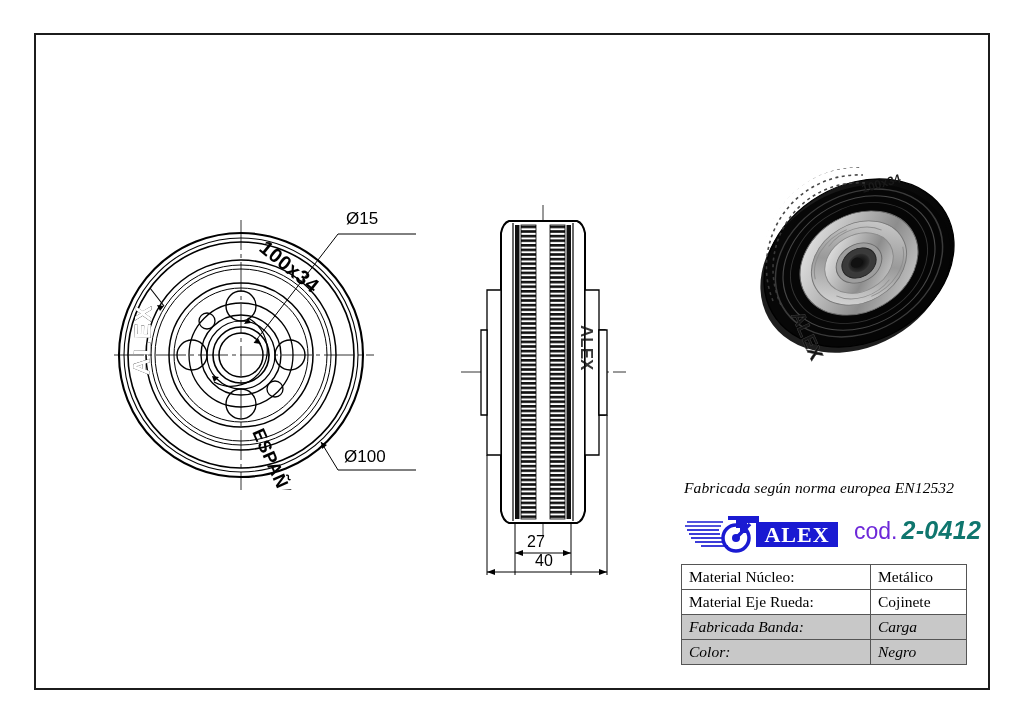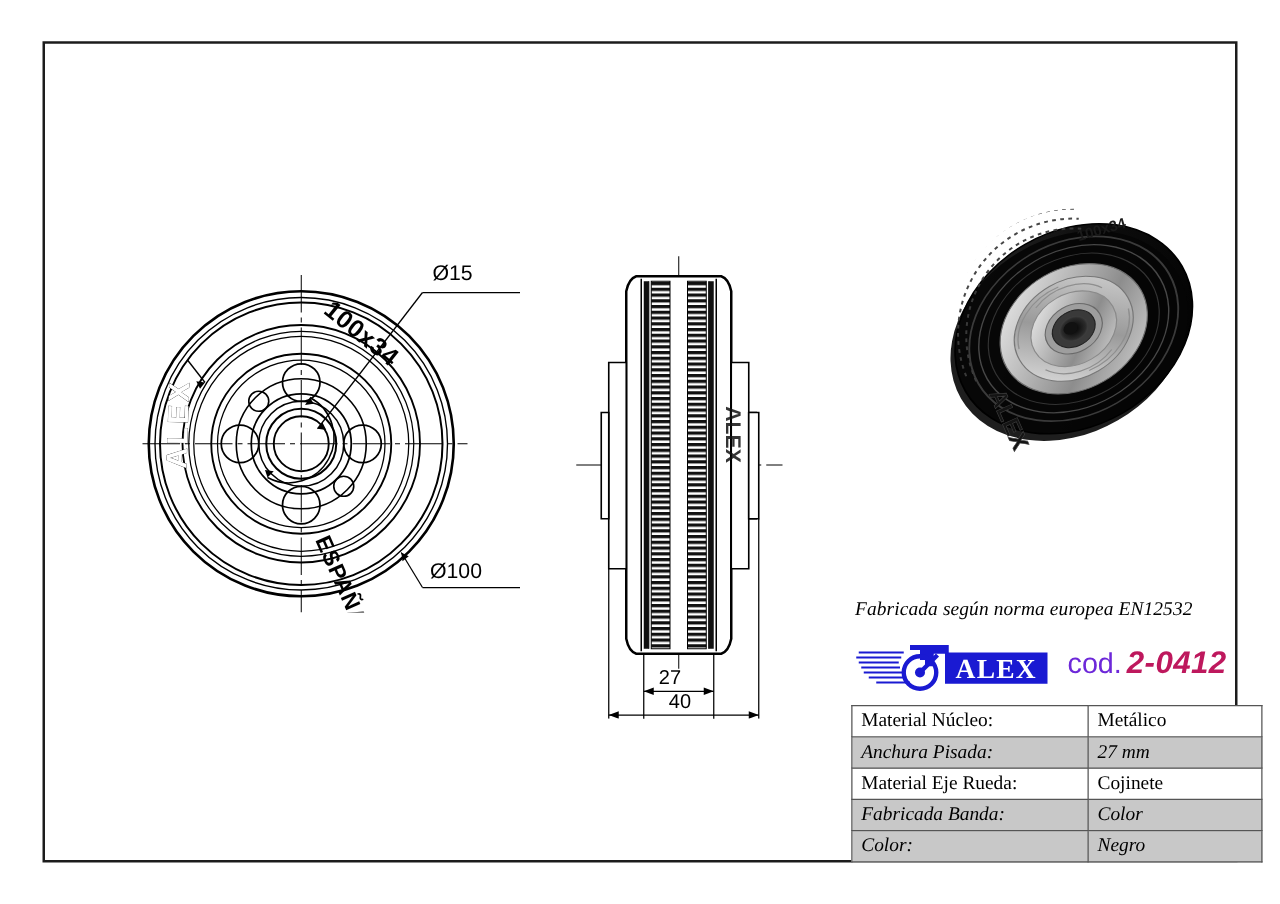--- a/index.html
+++ b/index.html
@@ -9,23 +9,23 @@
          border:2px solid #1c1c1c;background:#fff;box-sizing:border-box;}
   .svgwrap{position:absolute;left:0;top:0;}
   #norma{position:absolute;left:648px;top:444px;width:330px;
          font-family:"Liberation Serif",serif;font-style:italic;font-size:15.5px;
          color:#000;white-space:nowrap;letter-spacing:.1px;}
   #logoblock{position:absolute;left:648px;top:476px;width:330px;height:44px;}
   #logoimg{position:absolute;left:0;top:0;width:155px;height:42px;}
   #codwrap{position:absolute;left:170px;top:5px;white-space:nowrap;
            font-family:"Liberation Sans",sans-serif;}
   #codlabel{font-size:23px;color:#6d28d9;font-weight:400;}
-  #codval{font-size:25px;color:#be185d;font-weight:bold;font-style:italic;
+  #codval{font-size:25px;color:#0f766e;font-weight:bold;font-style:italic;
           letter-spacing:.3px;margin-left:4px;}
-  #spectable{position:absolute;left:645px;top:529px;width:329px;
+  #spectable{position:absolute;left:645px;top:529px;width:286px;
              border-collapse:collapse;background:#fff;
              border:1.6px solid #4a4a4a;}
   #spectable td{border:1.1px solid #555;padding:2px 6px 3px 7px;
                 font-family:"Liberation Serif",serif;font-size:15.5px;
                 color:#000;line-height:1.12;height:19px;}
   #spectable td.k{width:175px;}
   #spectable tr.alt td{background:#c8c8c8;font-style:italic;}
   .dimtxt{font-family:"Liberation Sans",sans-serif;font-size:17px;fill:#000;}
   .dimtxt2{font-family:"Liberation Sans",sans-serif;font-size:16px;fill:#000;}
 </style>
@@ -251,31 +251,27 @@
       <span id="codlabel">cod.</span><span id="codval">2-0412</span>
     </div>
   </div>
 
   <table id="spectable">
     <tbody>
       <tr>
         <td class="k">Material Núcleo:</td>
         <td class="v">Metálico</td>
       </tr>
-      <tr class="alt">
-        <td class="k">Anchura Pisada:</td>
-        <td class="v">27 mm</td>
-      </tr>
       <tr>
         <td class="k">Material Eje Rueda:</td>
         <td class="v">Cojinete</td>
       </tr>
       <tr class="alt">
         <td class="k">Fabricada Banda:</td>
-        <td class="v">Color</td>
+        <td class="v">Carga</td>
       </tr>
       <tr class="alt">
         <td class="k">Color:</td>
         <td class="v">Negro</td>
       </tr>
     </tbody>
   </table>
 
 </div>
 

